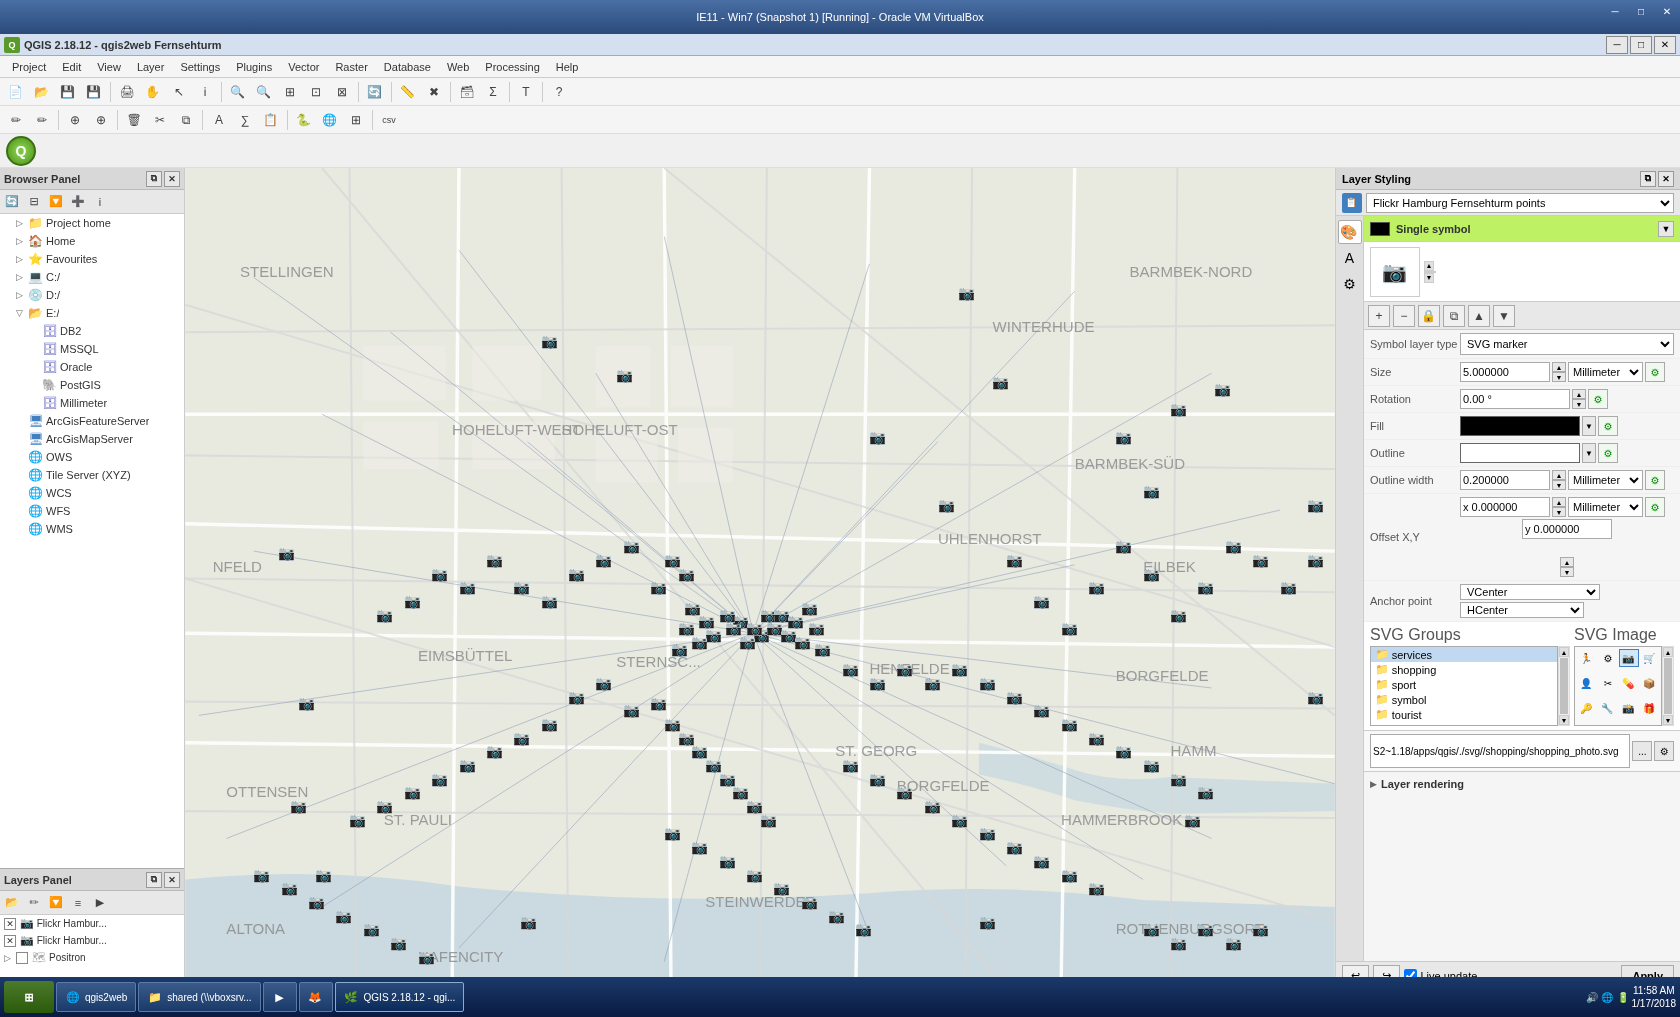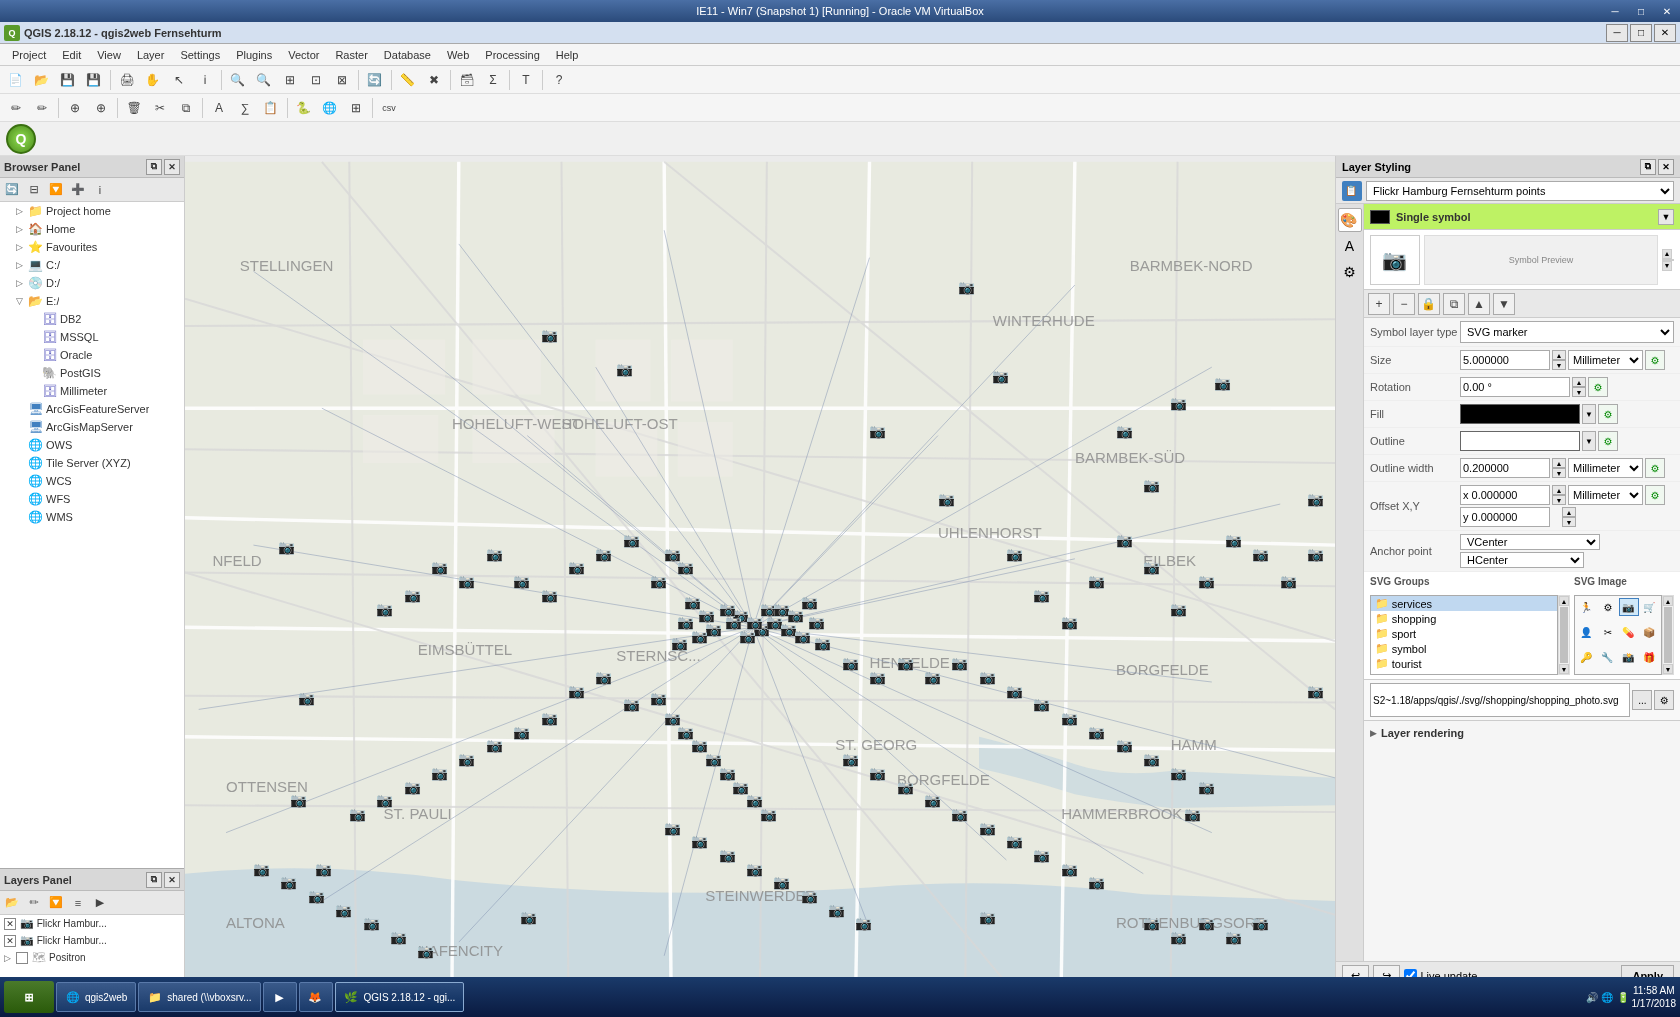--- a/index.html
+++ b/index.html
@@ -1,20 +1,20 @@
 <!DOCTYPE html>
 <html><head>
   <meta charset="utf-8">
   <style>
     * { margin: 0; padding: 0; box-sizing: border-box; }
     body { width: 1680px; height: 1017px; overflow: hidden; font-family: 'Segoe UI', Arial, sans-serif; font-size: 11px; background: #f0f0f0; }
 
     
     #title-bar {
-      height: 22px;
+      height: 34px;
       background: linear-gradient(to bottom, #4a6fa5, #2a4a7a);
       display: flex;
       align-items: center;
       justify-content: center;
       color: white;
       font-size: 11px;
       position: relative;
     }
     #title-bar .win-controls {
       position: absolute;
@@ -487,24 +487,24 @@
       display: flex;
       gap: 4px;
       padding: 4px 6px;
       border-bottom: 1px solid #ccc;
       background: white;
     }
     .svg-group-box {
       flex: 1;
     }
     .svg-group-label {
-      font-size: 10px;
-      font-weight: bold;
+      font-size: 16px;
+      font-weight: normal;
       color: #555;
-      margin-bottom: 8px;
+      margin-bottom: 2px;
     }
     .svg-list {
       height: 80px;
       border: 1px solid #aaa;
       background: white;
       overflow-y: auto;
       font-size: 11px;
     }
     .svg-list-item {
       display: flex;
@@ -1256,25 +1256,20 @@
             <div id="single-symbol-row">
               <div class="ss-icon"></div>
               <span class="ss-label">Single symbol</span>
               <div class="ss-more-btn">▼</div>
             </div>
 
             <div id="symbol-preview-area">
               <div id="preview-box">
                 <span class="preview-camera">📷</span>
               </div>
-              <div style="flex:1;">
-                <div style="width:100%; height:50px; background:#f0f0f0; border:1px solid #ddd; display:flex; align-items:center; justify-content:center;">
-                  <span style="font-size:9px; color:#888;">Symbol Preview</span>
-                </div>
-              </div>
               <div style="width:12px;">
                 <div class="rsb-btn">▲</div>
                 <div style="flex:1; background:#e8e8e8; border:1px solid #ccc; flex:1;"></div>
                 <div class="rsb-btn">▼</div>
               </div>
             </div>
 
             <div id="symbol-layer-btns">
               <div class="sl-btn">+</div>
               <div class="sl-btn">−</div>
@@ -1360,21 +1355,21 @@
                   <input class="styling-input" value="x 0.000000" style="width: 90px;">
                   <div class="styling-spinner">
                     <div class="spin-btn">▲</div>
                     <div class="spin-btn">▼</div>
                   </div>
                   <select class="styling-unit-select">
                     <option>Millimeter</option>
                   </select>
                   <div class="data-override-btn">⚙</div>
                 </div>
-                <div style="display:flex; align-items:flex-end; gap:12px; width:100%;">
+                <div style="display:flex; align-items:center; gap:18px; width:100%;flex-direction:column;">
                   <input class="styling-input" value="y 0.000000" style="width: 90px;">
                   <div class="styling-spinner">
                     <div class="spin-btn">▲</div>
                     <div class="spin-btn">▼</div>
                   </div>
                 </div>
               </div>
             </div>
 
             <div class="styling-row">

